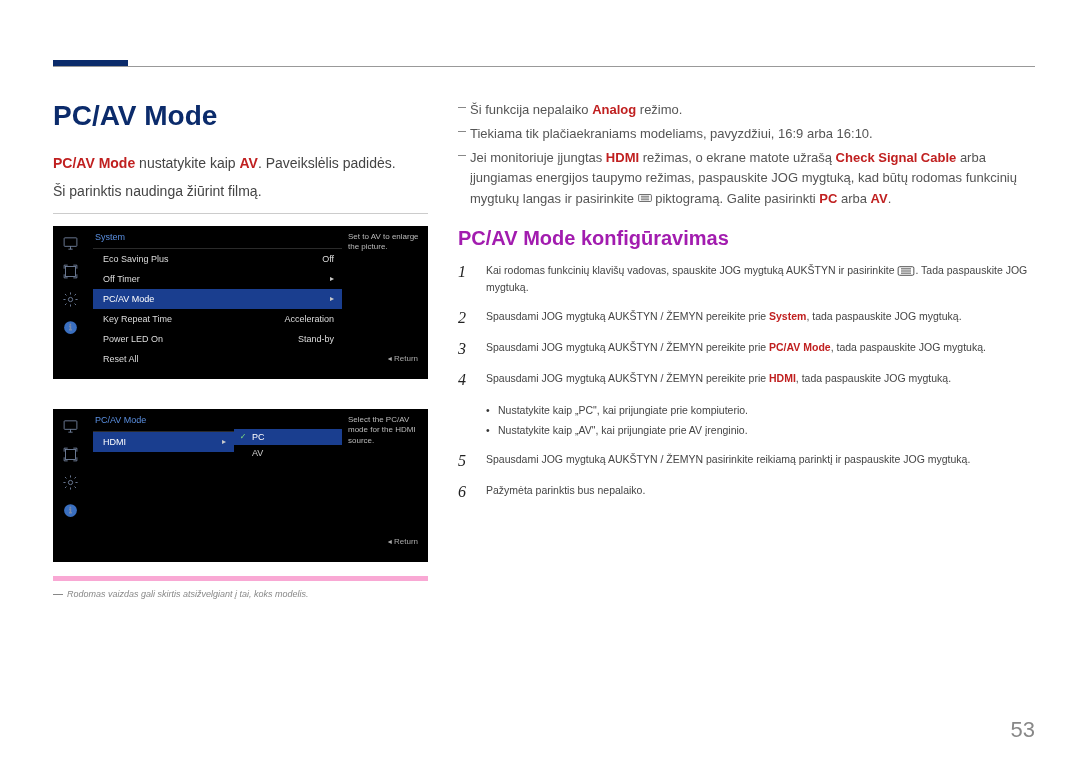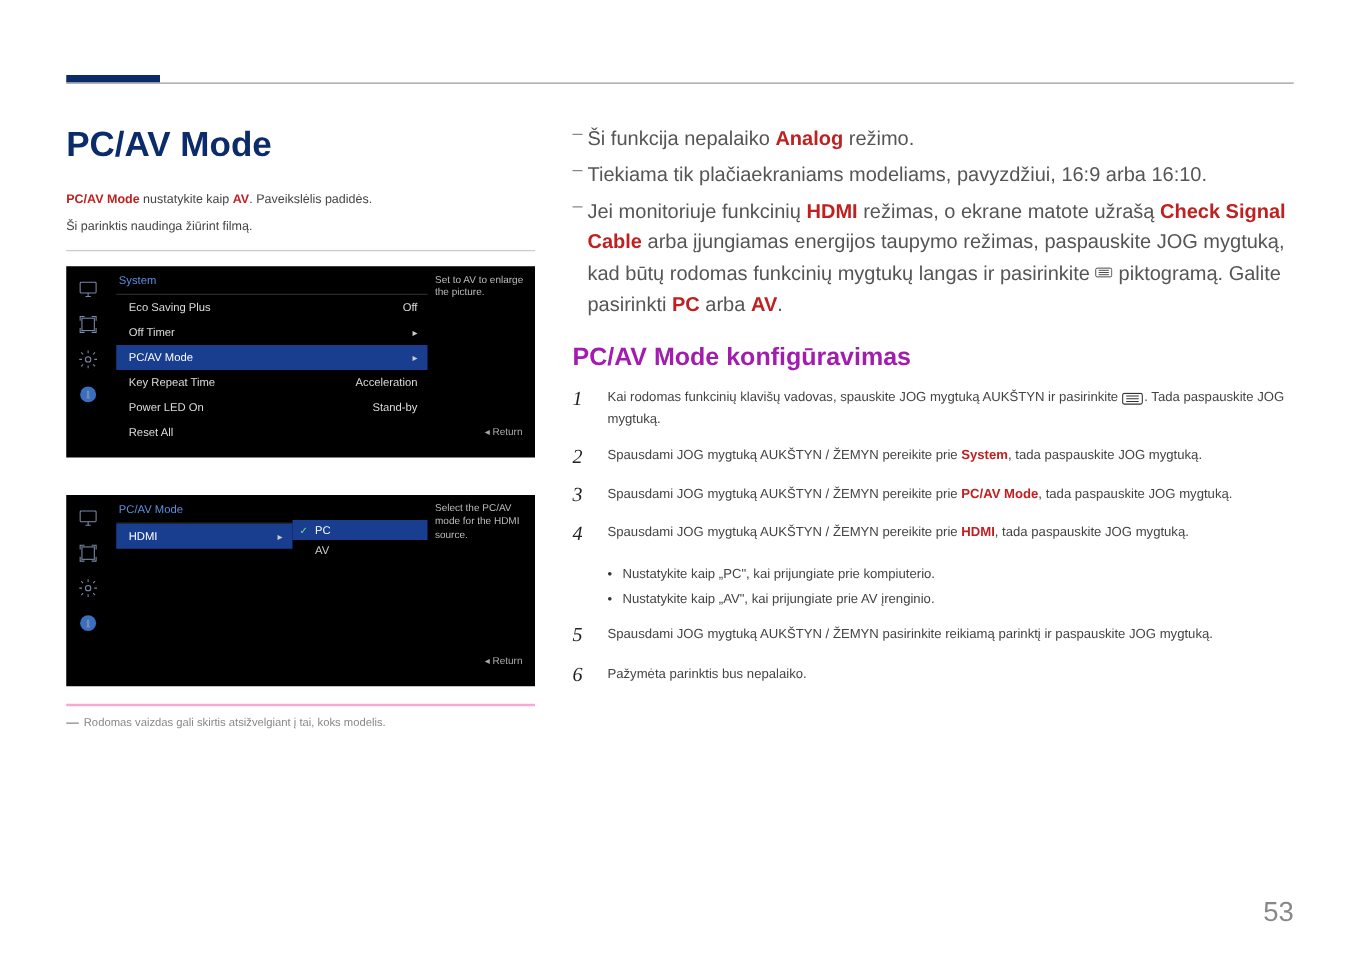--- a/index.html
+++ b/index.html
@@ -33,21 +33,21 @@
     top: 100px;
     width: 375px;
   }
   .page-title {
     color: #0b2b6b;
     font-size: 28px;
     font-weight: 600;
     margin-bottom: 20px;
   }
   .intro p {
-    font-size: 10px;
+    font-size: 14px;
     line-height: 1.6;
     color: #444;
     margin-bottom: 6px;
   }
   .intro .em { color: #c02020; font-weight: 600; }
   .hr-thin { border: 0; border-top: 1px solid #ccc; margin: 10px 0; }
 
   
   .osd {
     background: #000;
@@ -118,34 +118,35 @@
   .chk {
     width: 10px; height: 10px;
     display: inline-flex; align-items: center; justify-content: center;
     font-size: 8px; color: #7fe07f;
   }
 
   .footnote {
     font-size: 9px;
     color: #888;
     margin-top: 14px;
-    border-top: 2px solid #f9a8d4;
+    border-top: 5px solid #f9a8d4;
     padding-top: 8px;
+    font-style: italic;
   }
   .footnote .dash { display:inline-block; width:10px; border-top:1px solid #888; vertical-align: middle; margin-right:4px; }
 
   
   .right-col {
     position: absolute;
     left: 458px;
     top: 100px;
     right: 45px;
   }
   .notes p {
-    font-size: 16px;
+    font-size: 13px;
     line-height: 1.55;
     color: #555;
     margin-bottom: 4px;
     padding-left: 12px;
     position: relative;
   }
   .notes p::before {
     content: "";
     position: absolute;
     left: 0; top: 7px;
@@ -352,21 +353,21 @@
   </div>
 </div>
 
 <div class="right-col">
   <div class="notes">
     <p>
       <span>Ši funkcija nepalaiko </span><span class="em">Analog</span><span> režimo.</span>
     </p>
     <p>Tiekiama tik plačiaekraniams modeliams, pavyzdžiui, 16:9 arba 16:10.</p>
     <p>
-      <span>Jei monitoriuje funkcinių </span><span class="em">HDMI</span><span> režimas, o ekrane matote užrašą </span><span class="em">Check Signal Cable</span><span> arba įjungiamas energijos taupymo režimas, paspauskite JOG mygtuką, kad būtų rodomas funkcinių mygtukų langas ir pasirinkite </span><span class="icon-inline"><svg viewBox="0 0 24 14">
+      <span>Jei monitoriuje įjungtas </span><span class="em">HDMI</span><span> režimas, o ekrane matote užrašą </span><span class="em">Check Signal Cable</span><span> arba įjungiamas energijos taupymo režimas, paspauskite JOG mygtuką, kad būtų rodomas funkcinių mygtukų langas ir pasirinkite </span><span class="icon-inline"><svg viewBox="0 0 24 14">
             <rect x="1" y="1" width="22" height="12" rx="2" fill="none" stroke="#333" stroke-width="1.2"></rect>
             <line x1="5" y1="4" x2="19" y2="4" stroke="#333" stroke-width="1.2"></line>
             <line x1="5" y1="7" x2="19" y2="7" stroke="#333" stroke-width="1.2"></line>
             <line x1="5" y1="10" x2="19" y2="10" stroke="#333" stroke-width="1.2"></line>
           </svg></span><span> piktogramą. Galite pasirinkti </span><span class="em">PC</span><span> arba </span><span class="em">AV</span><span>.</span>
     </p>
   </div>
 
   <h2 class="subhead">PC/AV Mode konfigūravimas</h2>
 

